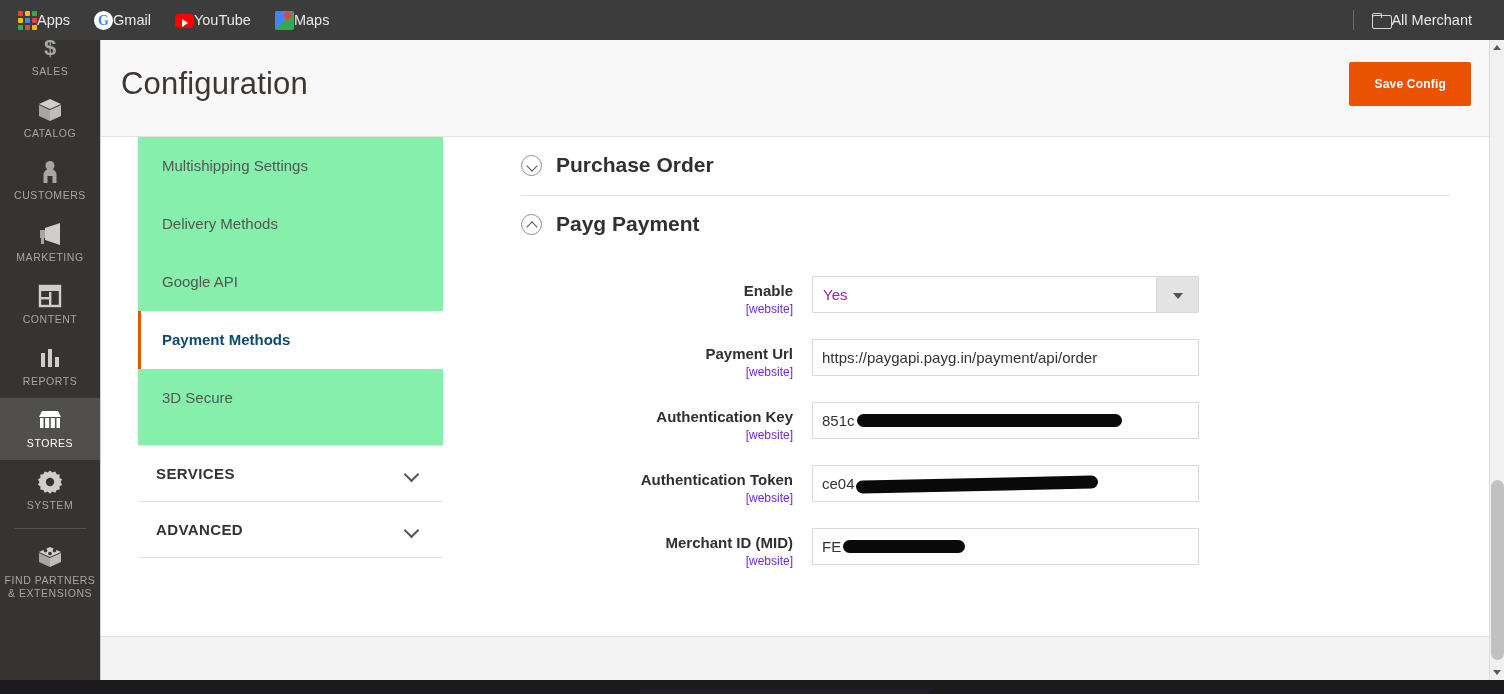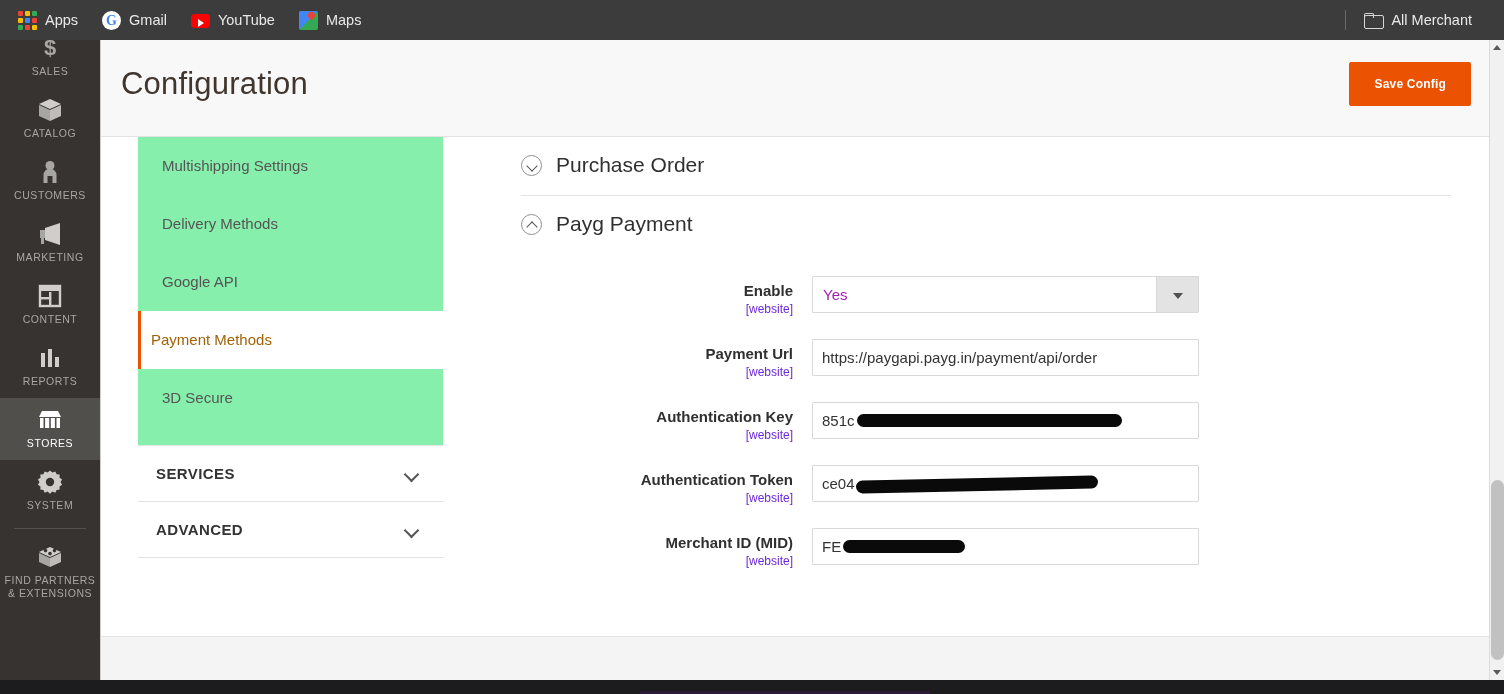--- a/index.html
+++ b/index.html
@@ -14,21 +14,20 @@
   #bookmarks-bar {
     position: absolute; top: 0; left: 0;
     width: 1504px; height: 40px;
     background: #3c3c3c;
     display: flex; align-items: center;
     padding: 0 12px 0 14px;
     color: #e8e8e8;
   }
   .bm-item {
     display: flex; align-items: center;
-    gap: 8px;
     padding: 4px 10px 4px 4px;
     margin-right: 10px;
     font-size: 14.5px;
     color: #e9e9e9;
     border-radius: 4px;
     white-space: nowrap;
   }
   .bm-icon { width: 19px; height: 19px; flex: 0 0 19px; position: relative; display:block; }
 
   
@@ -159,24 +158,24 @@
   }
   .cfg-group { background: #86efac; }
   .cfg-item {
     padding: 19px 0 19px 24px;
     color: #555555;
     cursor: pointer;
     line-height: 20px;
   }
   .cfg-item.selected {
     background: #ffffff;
-    color: #a16207;
-    font-weight: normal;
+    color: #0c4a6e;
+    font-weight: bold;
     border-left: 3px solid #eb5202;
-    padding-left: 10px;
+    padding-left: 21px;
   }
   .cfg-section {
     background: #ffffff;
     border-top: 1px solid #e3e3e3;
     padding: 19px 24px 19px 18px;
     display: flex; align-items: center; justify-content: space-between;
     font-size: 15px; font-weight: bold; color: #333333;
     letter-spacing: .4px;
     cursor: pointer;
   }
@@ -196,21 +195,21 @@
     position: absolute; left: 420px; top: 0;
     width: 930px;
   }
   .section-head {
     display: flex; align-items: center;
     gap: 14px;
     padding: 16px 0 18px 0;
     cursor: pointer;
   }
   .section-head .sec-title {
-    font-size: 21px; color: #303030; font-weight: 400;
+    font-size: 21px; color: #303030; font-weight: 700;
   }
   .circle-chev {
     width: 21px; height: 21px; flex: 0 0 21px;
     border: 1.4px solid #8f8f8f; border-radius: 50%;
     position: relative;
   }
   .circle-chev::before {
     content: ""; position: absolute;
     left: 6px; top: 6px;
     width: 7px; height: 7px;

